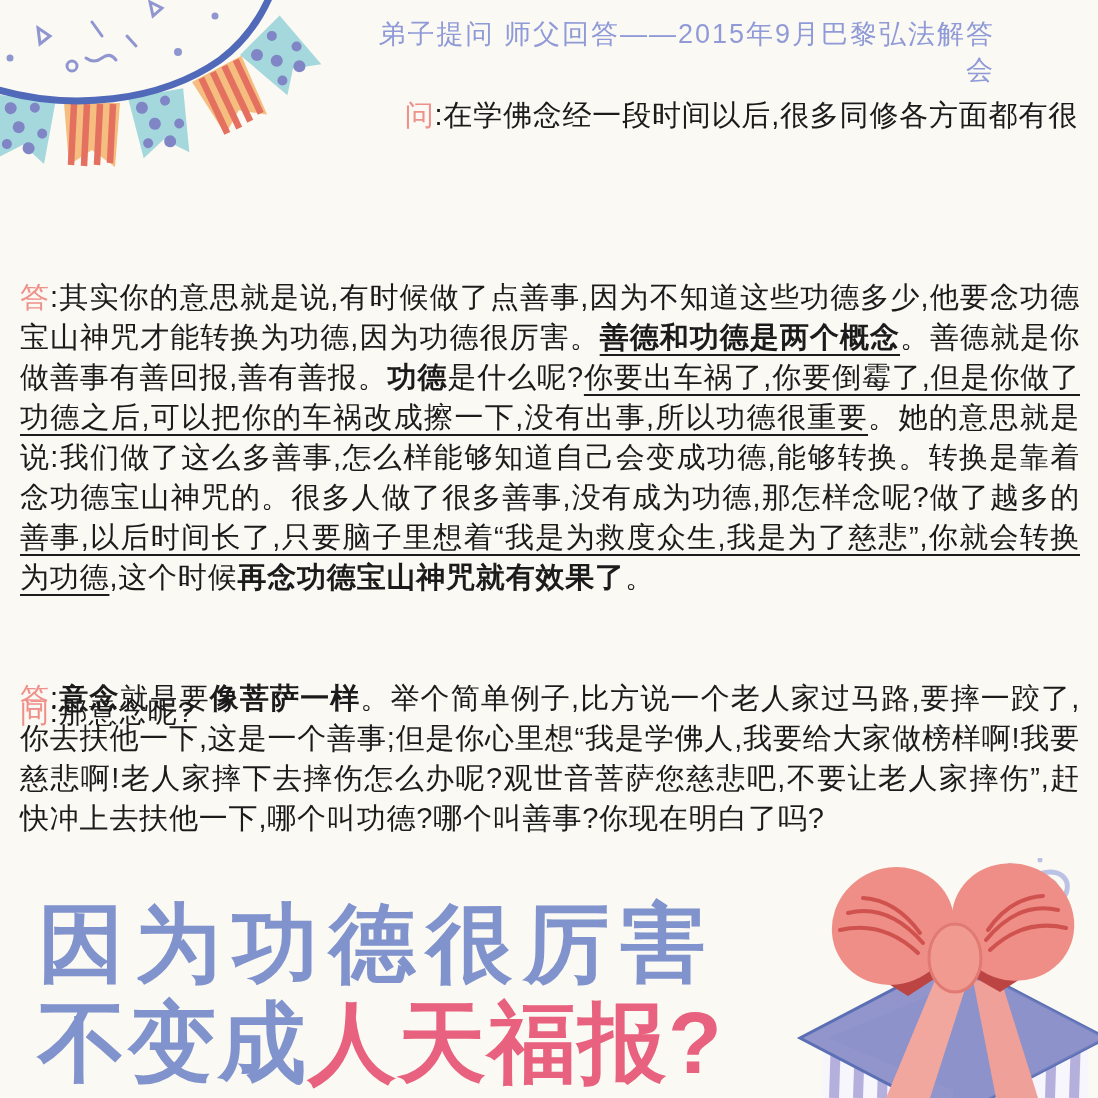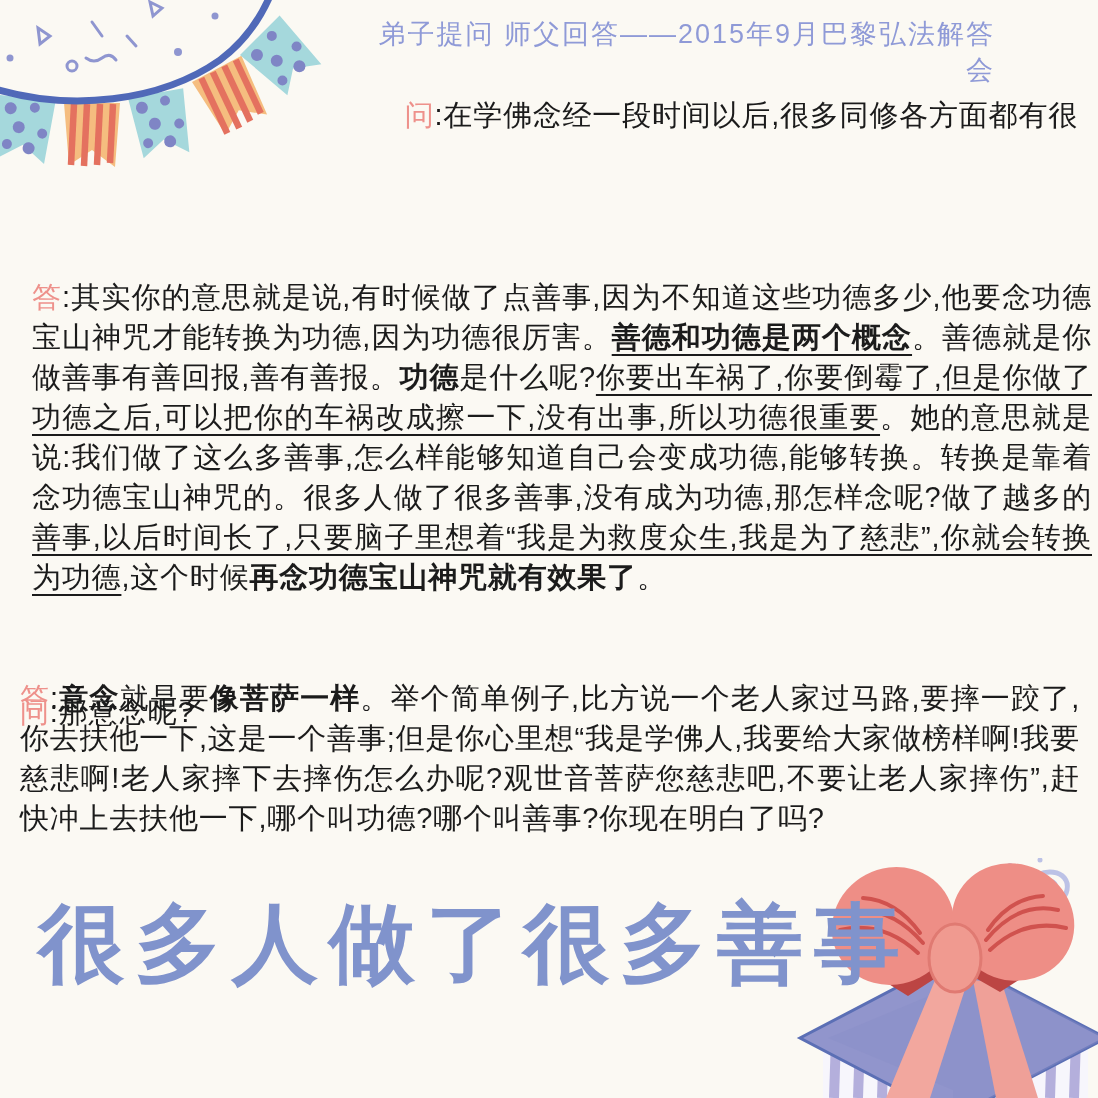--- a/index.html
+++ b/index.html
@@ -12,21 +12,21 @@
   .abs{position:absolute;}
   
   #header{
     top:16px;left:360px;right:103px;text-align:right;
     font-size:27px;letter-spacing:2px;color:var(--header_text,#8f9ad7);
     font-weight:400;
   }
   
   .bodytext{font-size:29px;line-height:40px;letter-spacing:0.8px;margin-top:35px;}
   #q1{top:60px;left:20px;right:20px;text-align:right;}
-  #a1{top:242px;left:32px;width:1060px;text-align:justify;}
+  #a1{top:242px;left:20px;width:1060px;text-align:justify;}
   #q2{top:657px;left:20px;right:20px;text-align:left;}
   #a2{top:643px;left:20px;width:1060px;text-align:justify;}
   .marker{color:var(--marker,#ee918b);}
   .b{font-weight:700;}
   .u{text-decoration:underline;text-decoration-thickness:2px;text-underline-offset:7px;}
   
   #footer-title{top:894px;left:38px;line-height:99px;font-weight:700;white-space:nowrap;}
   #footer-title .line1{font-size:86px;letter-spacing:11px;color:var(--title_blue,#8093cc);}
   #footer-title .line2{font-size:88px;letter-spacing:2px;}
   .c-blue{color:var(--title_blue,#8093cc);}
@@ -180,14 +180,15 @@
 
 <div class="abs bodytext" id="q2">
   <span class="marker">问</span><span>:</span><span>那意念呢?</span>
 </div>
 
 <div class="abs bodytext" id="a2">
   <span class="marker">答</span><span>:</span><span><span class="b">意念</span><span>就是要</span><span class="b">像菩萨一样</span><span>。举个简单例子,比方说一个老人家过马路,要摔一跤了,你去扶他一下,这是一个善事;但是你心里想“我是学佛人,我要给大家做榜样啊!我要慈悲啊!老人家摔下去摔伤怎么办呢?观世音菩萨您慈悲吧,不要让老人家摔伤”,赶快冲上去扶他一下,哪个叫功德?哪个叫善事?你现在明白了吗?</span></span>
 </div>
 
 <div class="abs" id="footer-title">
-  <div class="line1"><span class="c-blue">很多人做了很多善事</span></div>
+  <div class="line1"><span class="c-blue">因为功德很厉害</span></div>
+  <div class="line2"><span class="c-blue">不变成</span><span class="c-pink">人天福报</span><span class="c-pink">?</span></div>
 </div>
 
 </body></html>

